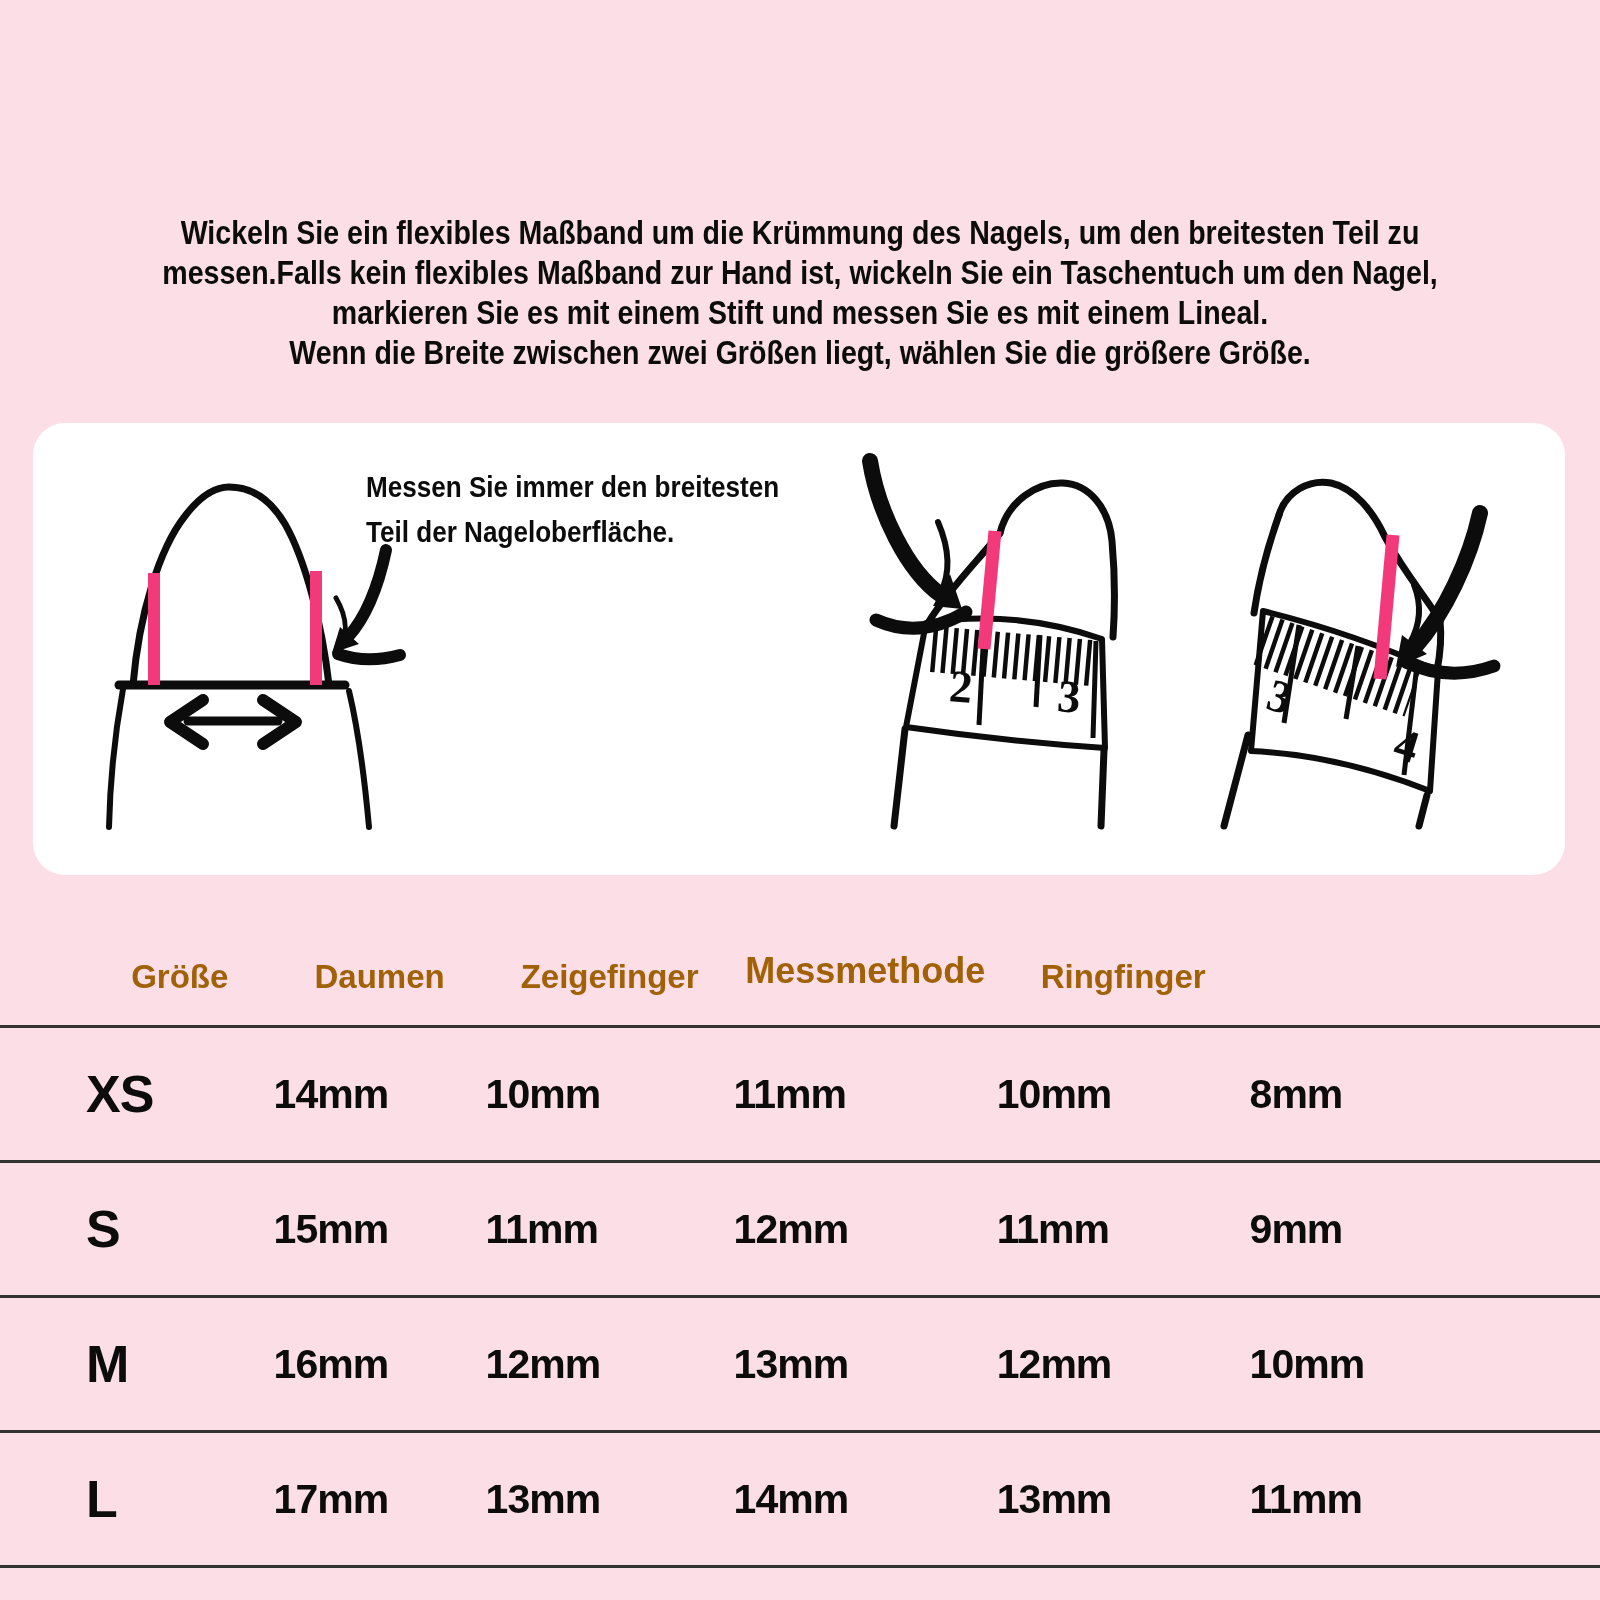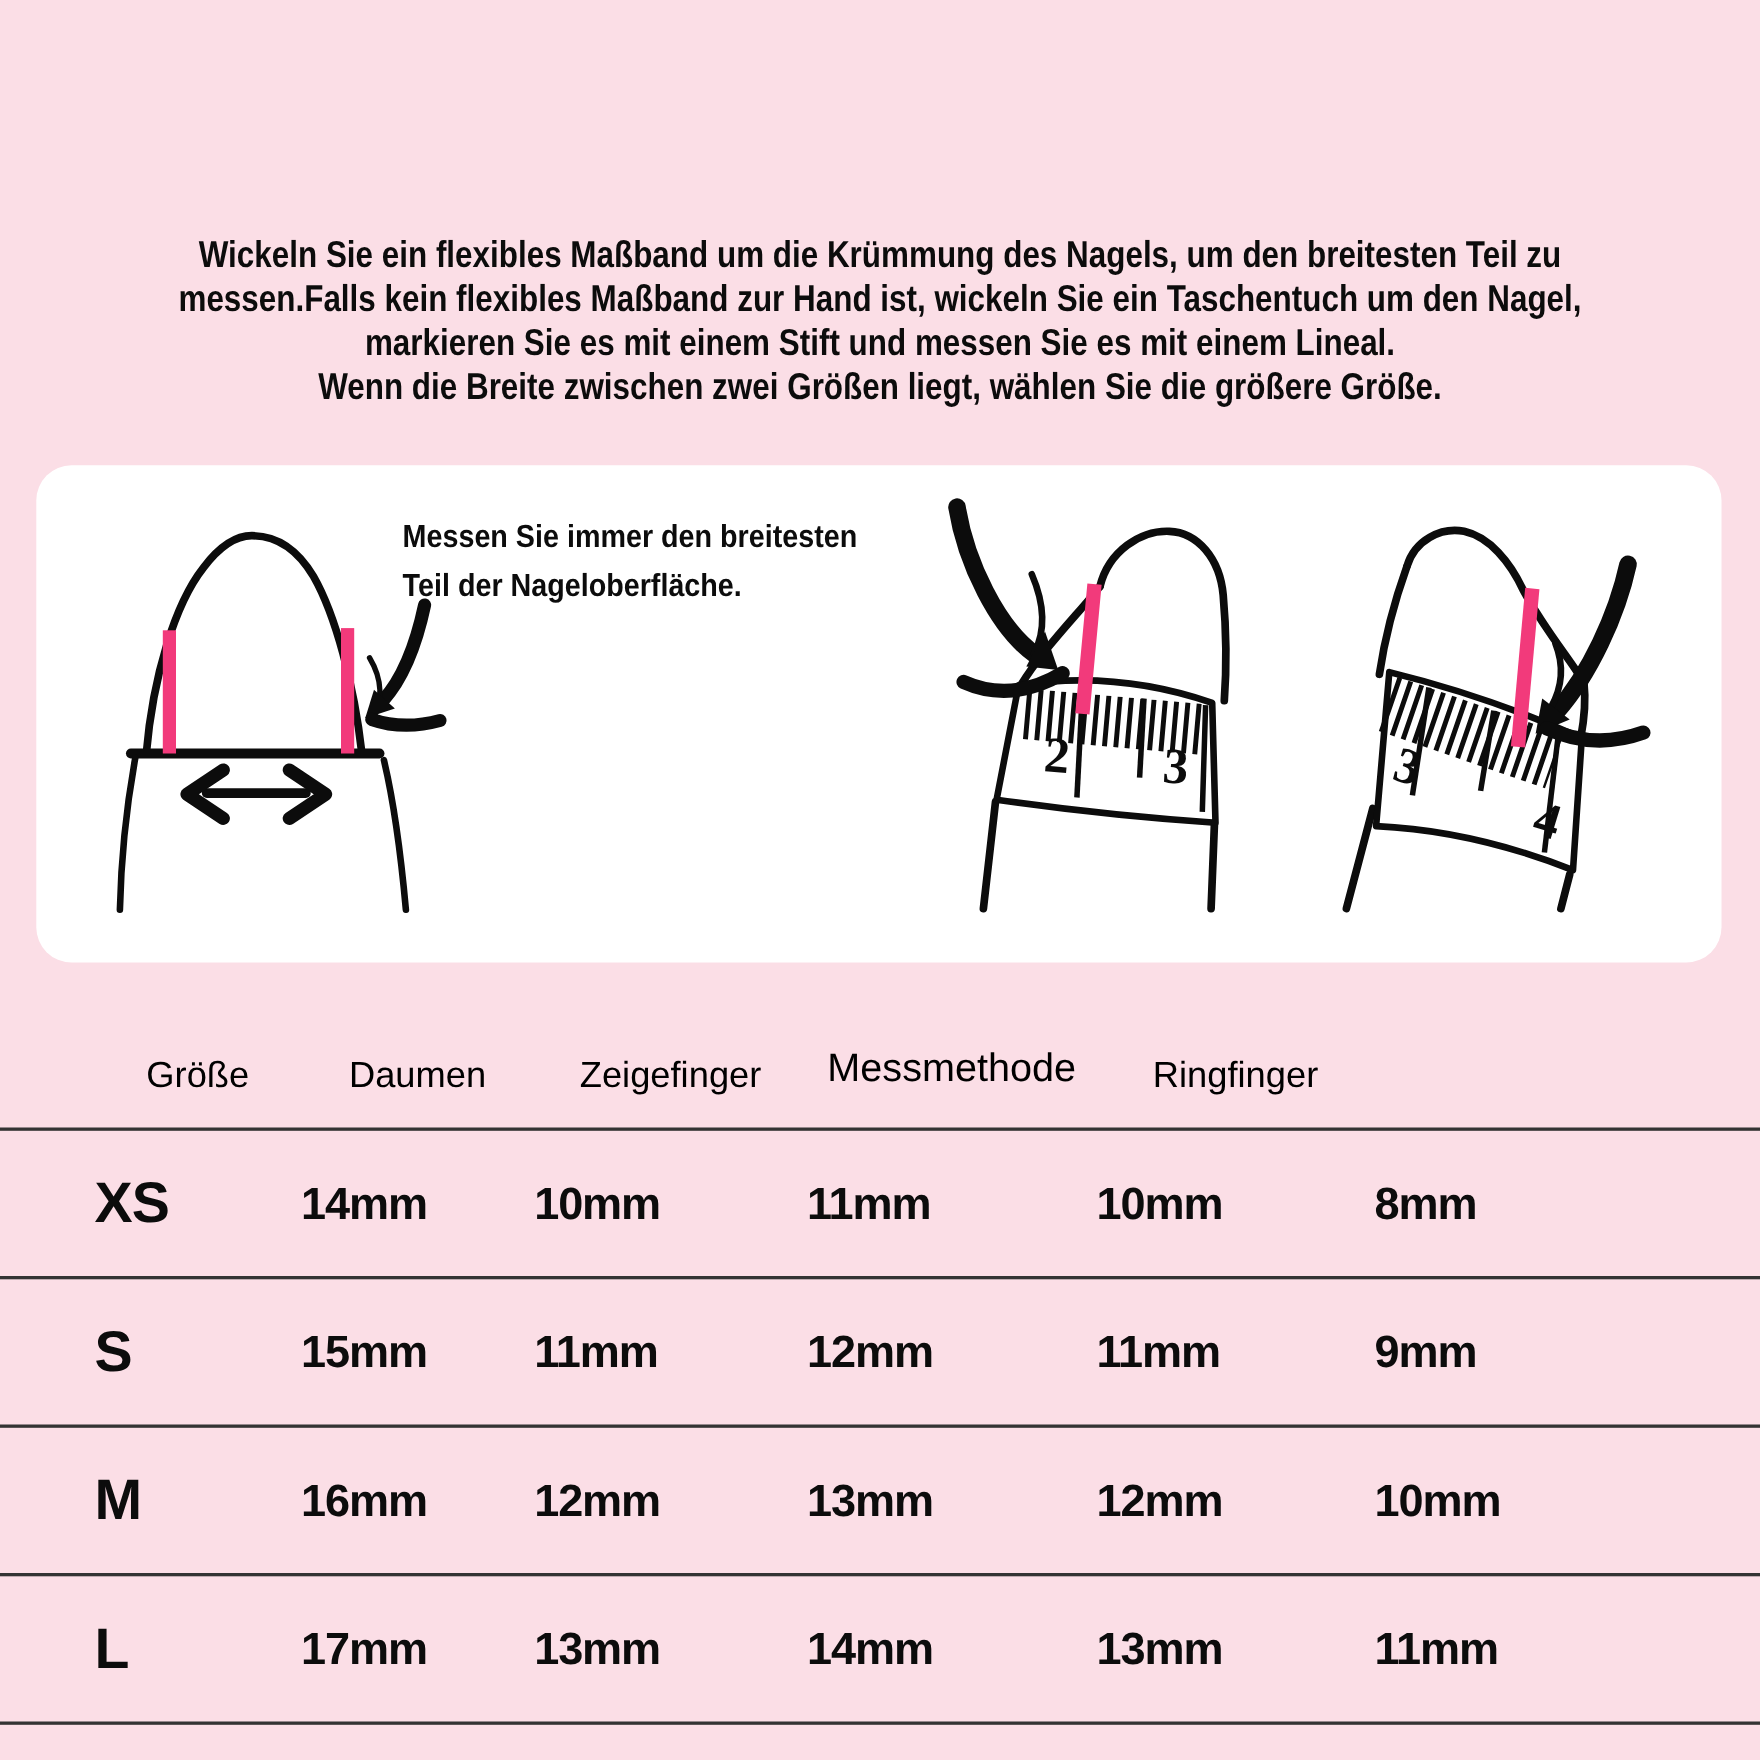--- a/index.html
+++ b/index.html
@@ -15,21 +15,21 @@
   .diagram svg{position:absolute;left:0;top:0;width:100%;height:100%}
   .stk{fill:none;stroke:#0c0c0c;stroke-linecap:round;stroke-linejoin:round}
   .pinkline{fill:none;stroke:#f23a7b;stroke-linecap:butt}
   .cap{font-family:"Liberation Sans",sans-serif;font-weight:700;font-size:29px;fill:#0c0c0c}
   .rnum{font-family:"Liberation Serif",serif;font-weight:700;font-size:46px;fill:#0c0c0c;text-anchor:middle}
   .tick{stroke:#0c0c0c}
   .comb{stroke:#0c0c0c;fill:none}
   .size-table{position:absolute;left:0;top:928px;width:1600px}
   .trow{display:grid;grid-template-columns:17.1% 13.25% 15.5% 16.45% 15.8% 21.9%;align-items:center}
   .thead{height:97px}
-  .thead .cell{text-align:center;font-size:33px;font-weight:400;color:#000000}
+  .thead .cell{text-align:center;font-size:33px;font-weight:700;color:#a16207}
   .thead .cell.big{font-size:36px;transform:translateY(-6px)}
   .drow{height:132px;border-top:3px solid #333}
   .drow:last-child{border-bottom:3px solid #333}
   .cell{text-align:left}
   .cell.first{padding-left:86px}
   .cell.last{padding-right:106px}
   .sz{font-size:52px;font-weight:700;letter-spacing:-1px}
   .val{font-size:41px;font-weight:700;letter-spacing:-1px}
 </style>
 </head>

